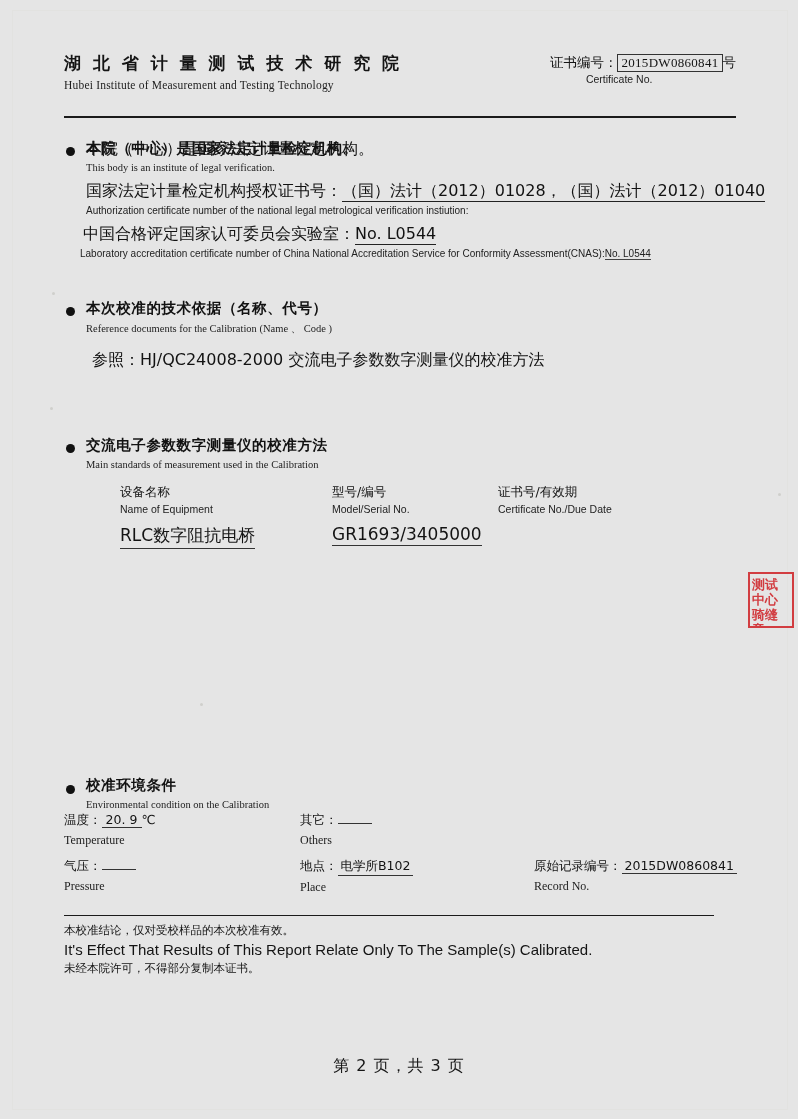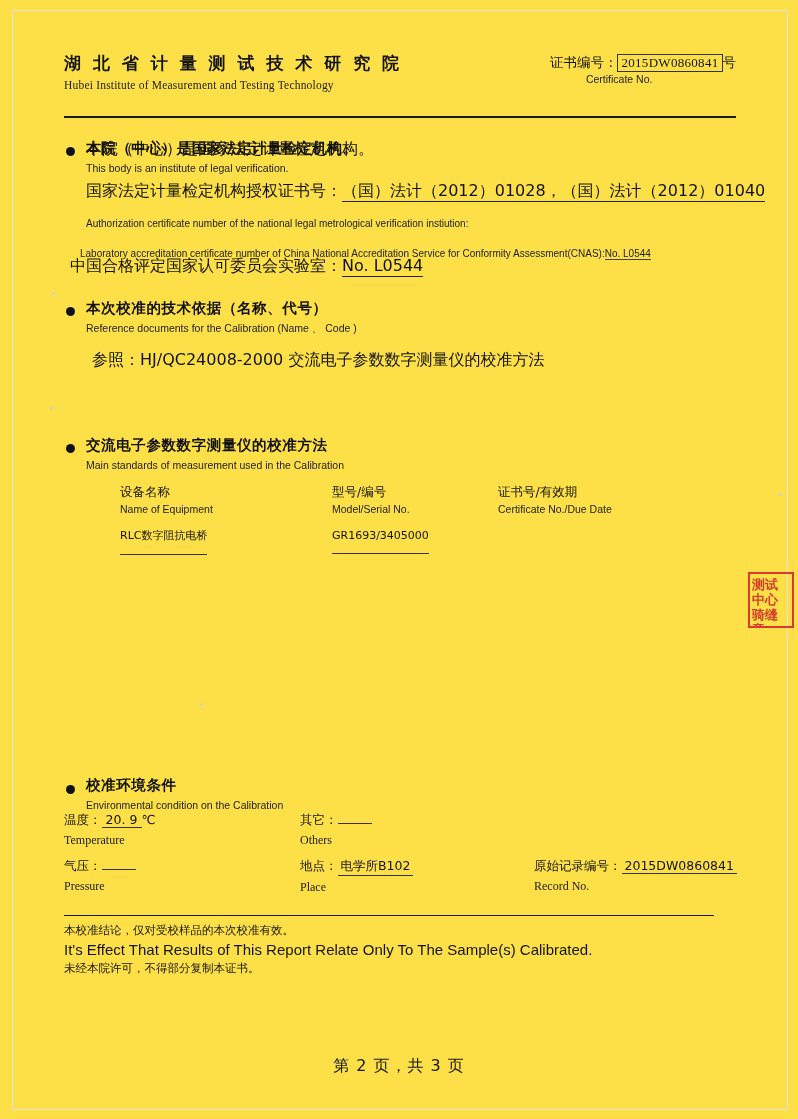--- a/index.html
+++ b/index.html
@@ -9,21 +9,21 @@
   }
   body {
     font-family: "Liberation Serif", serif;
     color: #111;
   }
   .page {
     position: relative;
     width: 798px;
     height: 1119px;
     margin: 0 auto;
-    background: #fde047;
+    background: #e5e5e5;
     overflow: hidden;
   }
   
   .scan-border {
     position: absolute;
     left: 12px; top: 10px;
     width: 774px; height: 1098px;
     border: 1px solid #e2e2e0;
     pointer-events: none;
   }
@@ -96,21 +96,21 @@
     background: #111;
   }
   .sec-title-cn {
     font-family: "DejaVu Sans", sans-serif;
     font-weight: bold;
     font-size: 14.5px;
     letter-spacing: 0.6px;
     color: #121212;
   }
   .sec-title-en {
-    font-family: Liberation Sans, sans-serif;
+    font-family: Liberation Serif, serif;
     font-size: 10.5px;
     color: #222;
     margin-top: 2px;
   }
   .body-cn {
     font-family: "DejaVu Sans", sans-serif;
     font-size: 16px;
     color: #121212;
   }
   .body-en {
@@ -148,25 +148,25 @@
     color: #131313;
   }
   .th-en {
     font-family: "Liberation Sans", sans-serif;
     font-size: 10.5px;
     color: #222;
     margin-top: 2px;
   }
   .td-val {
     font-family: "DejaVu Sans", sans-serif;
-    font-size: 11px;
+    font-size: 17px;
     color: #131313;
     display: inline-block;
     border-bottom: 1px solid #333;
-    padding-bottom: 11px;
+    padding-bottom: 1px;
   }
   .std-row-vals { margin-top: 9px; }
 
   
   .env {
     position: absolute;
     left: 64px;
     top: 812px;
     width: 650px;
   }
@@ -297,23 +297,23 @@
   <div class="hr-main"></div>
 
   <div class="bullet abs" style="left:66px;top:147px;"></div>
   <div class="abs" style="left:86px;top:139px;">本院（中心）是国家法定计量检定机构。</div>
   <div class="abs sec-title-cn" style="left:86px;top:139px;">本院（中心）是国家法定计量检定机构。</div>
   <div class="abs sec-title-en" style="left:86px;top:160px;">This body is an institute  of  legal  verification.</div>
 
   <div class="abs body-cn" style="left:86px;top:181px;">
     <span>国家法定计量检定机构授权证书号：</span><span class="ul">（国）法计（2012）01028，（国）法计（2012）01040</span>
   </div>
-  <div class="abs body-en" style="left:86px;top:218px;">Authorization certificate number of the national legal metrological verification instiution:</div>
-
-  <div class="abs body-cn" style="left:70px;top:224px;margin-top:32px;">
+  <div class="abs body-en" style="left:86px;top:205px;">Authorization certificate number of the national legal metrological verification instiution:</div>
+
+  <div class="abs body-cn" style="left:83px;top:224px;">
     <span>中国合格评定国家认可委员会实验室：</span><span class="ul">No. L0544</span>
   </div>
   <div class="abs body-en" style="left:80px;top:248px;">
     <span>Laboratory accreditation certificate number of China National Accreditation Service for Conformity Assessment(CNAS):</span><span class="ul-thin">No. L0544</span>
   </div>
 
   <div class="bullet abs" style="left:66px;top:307px;"></div>
   <div class="abs sec-title-en" style="left:86px;top:320px;">Reference documents for the Calibration (Name 、 Code )</div>
   <div class="abs sec-title-cn" style="left:86px;top:299px;">本次校准的技术依据（名称、代号）</div>
   <div class="abs body-cn" style="left:92px;top:350px;">参照：HJ/QC24008-2000  交流电子参数数字测量仪的校准方法</div>

